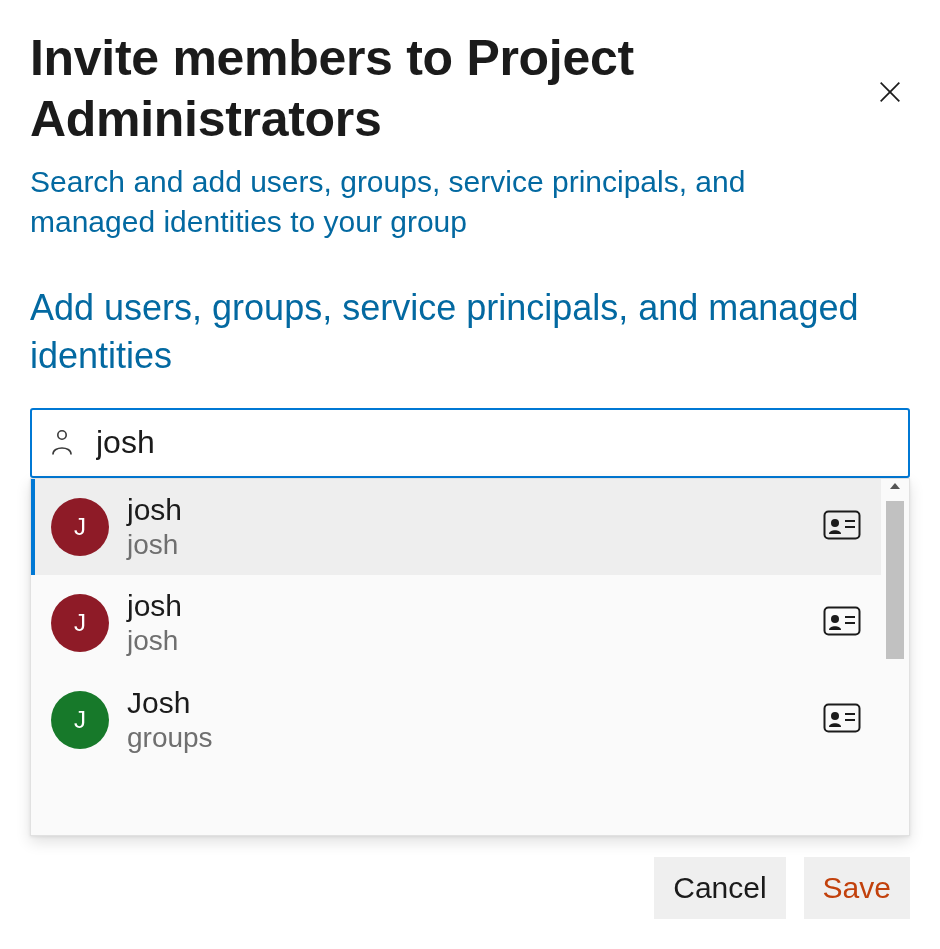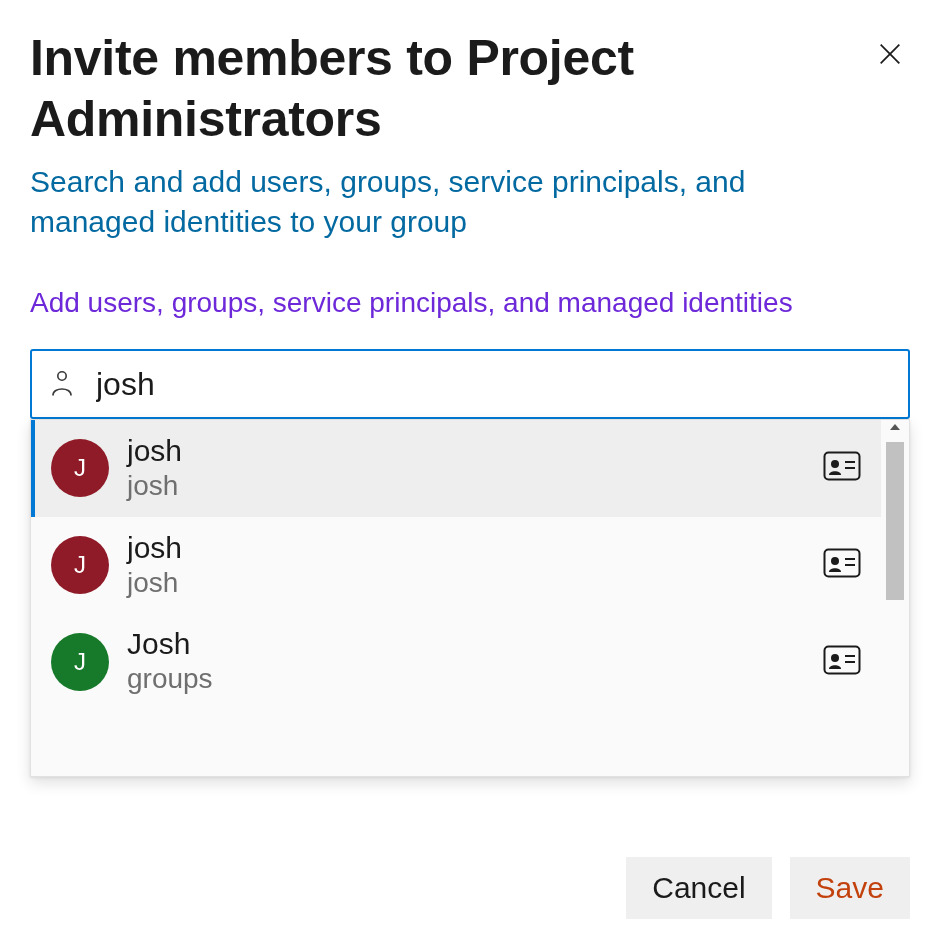--- a/index.html
+++ b/index.html
@@ -12,21 +12,21 @@
       overflow: hidden;
     }
     .panel {
       padding: 28px 30px 0 30px;
       width: 100%;
       height: 100%;
       position: relative;
     }
     .header-row {
       display: flex;
-      align-items: flex-start;
+      align-items: center;
       justify-content: space-between;
     }
     h1.title {
       font-size: 50px;
       font-weight: 600;
       line-height: 1.22;
       letter-spacing: -0.3px;
       max-width: 780px;
     }
     .close-btn {
@@ -42,23 +42,23 @@
     }
     .close-btn svg { width: 28px; height: 28px; }
     .subtitle {
       font-size: 30px;
       line-height: 1.33;
       color: #0369a1;
       margin-top: 12px;
       max-width: 820px;
     }
     .field-label {
-      font-size: 28px;
+      font-size: 36px;
       line-height: 1.33;
-      color: #6d28d9;
+      color: #0369a1;
       margin-top: 42px;
       max-width: 860px;
     }
     .search-wrap {
       margin-top: 28px;
       position: relative;
     }
     .search-box {
       height: 70px;
       border: 2px solid #0078d4;
@@ -170,21 +170,21 @@
     
     .footer {
       position: absolute;
       right: 30px;
       bottom: 30px;
       display: flex;
       gap: 18px;
     }
     .btn {
       height: 62px;
-      padding: 0 26px;
+      padding: 0 19px;
       font-size: 30px;
       font-family: inherit;
       border: none;
       cursor: pointer;
       background: #efefef;
       color: #1b1b1b;
     }
     .btn.disabled {
       color: #c2410c;
       cursor: not-allowed;

